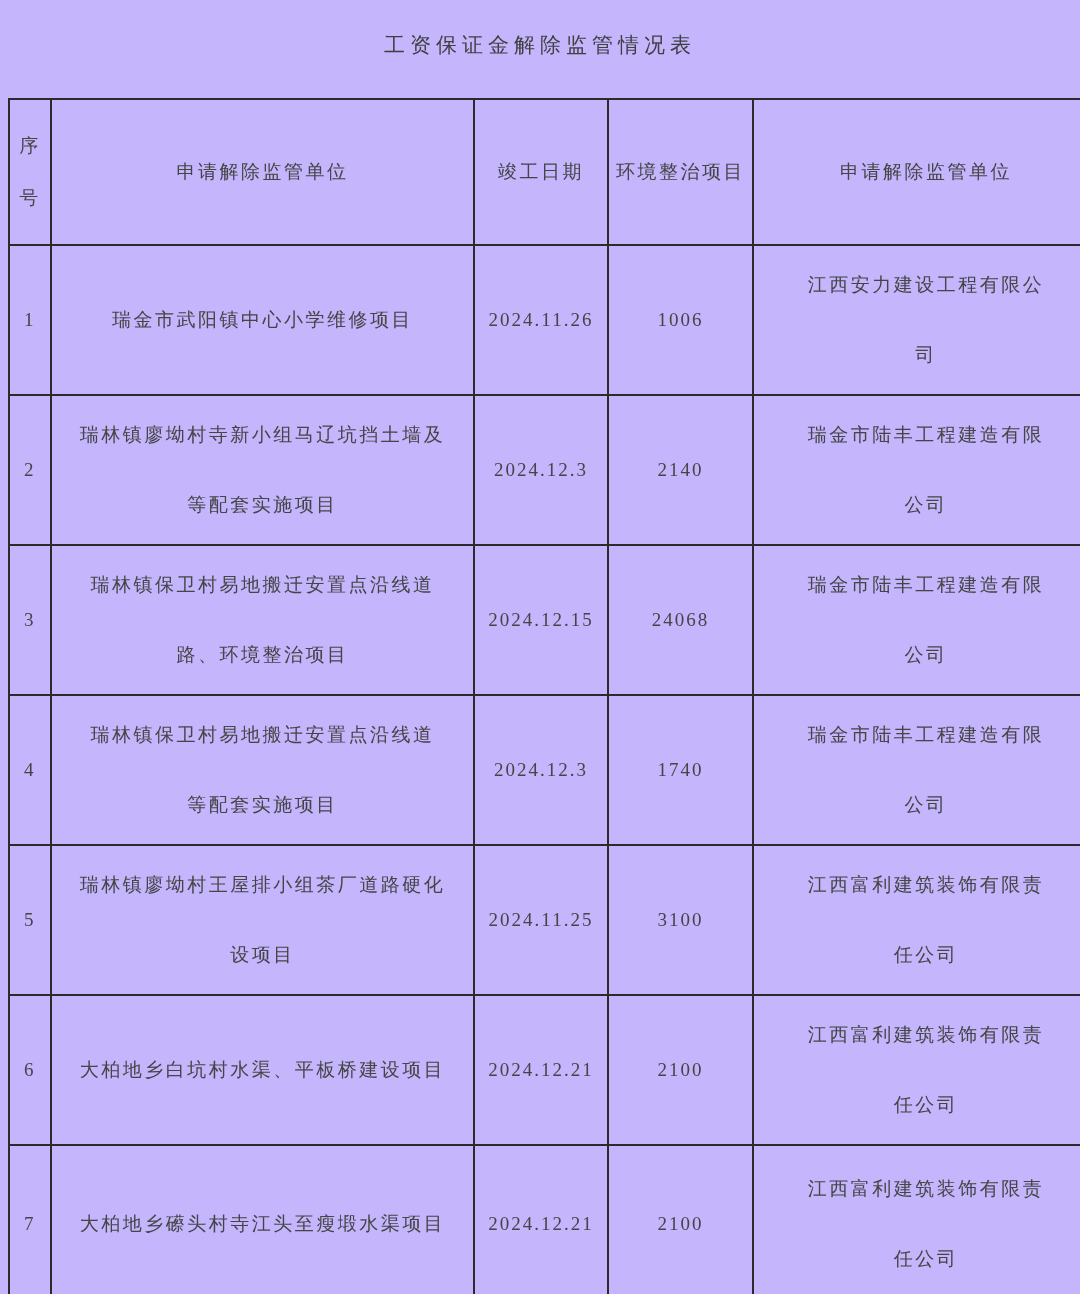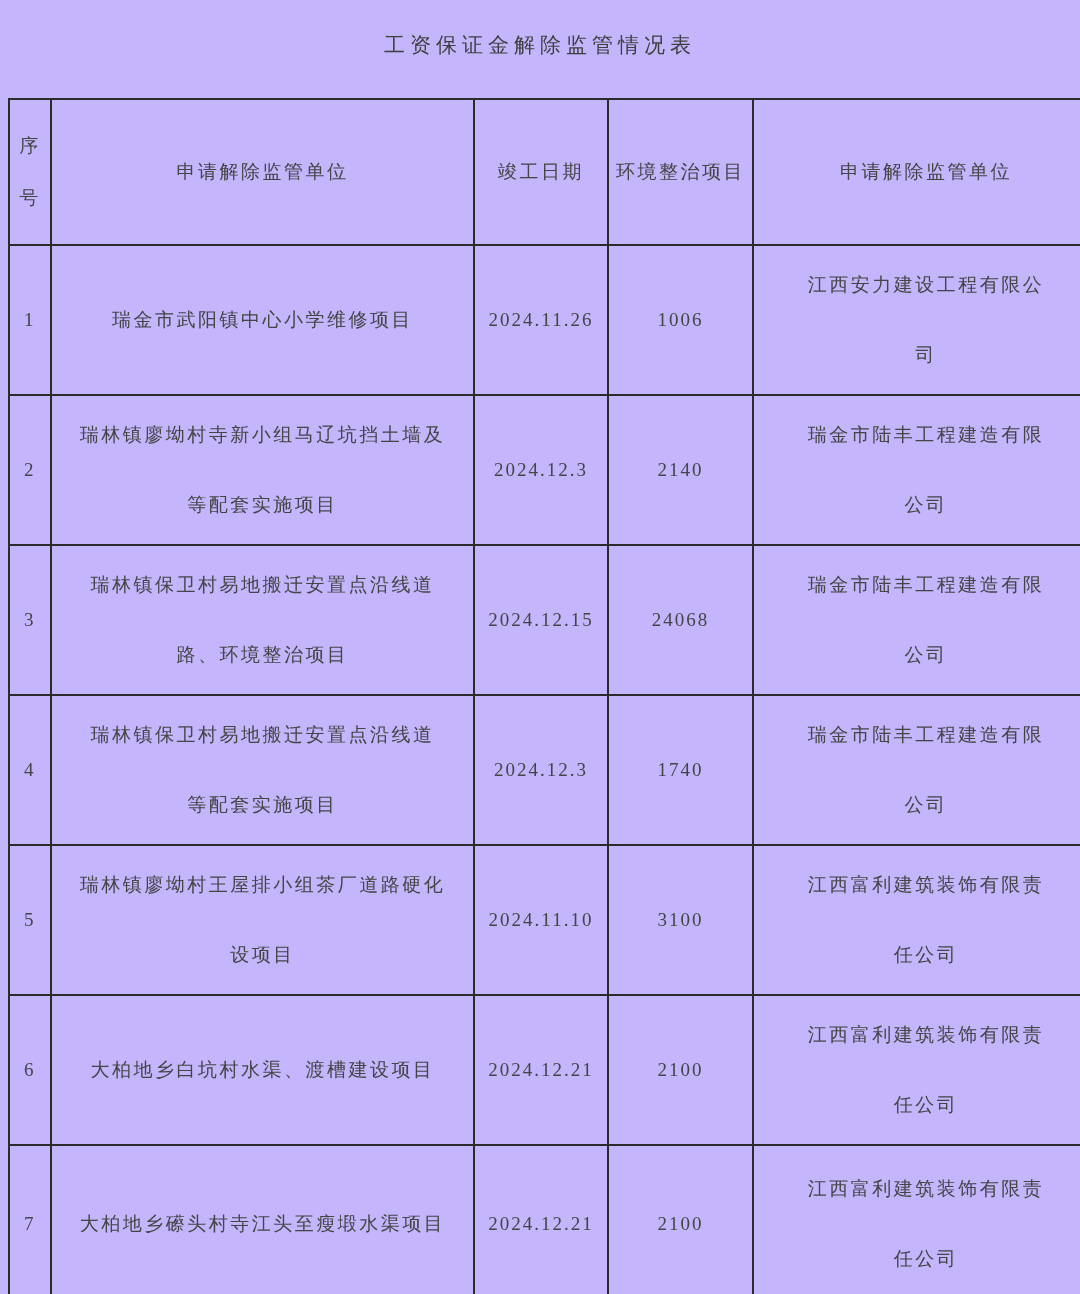--- a/index.html
+++ b/index.html
@@ -114,28 +114,28 @@
 等配套实施项目</td>
     <td class="cell-date">2024.12.3</td>
     <td class="cell-amount">1740</td>
     <td class="cell-unit">瑞金市陆丰工程建造有限
 公司</td>
   </tr>
         <tr>
     <td class="cell-no">5</td>
     <td class="cell-project">瑞林镇廖坳村王屋排小组茶厂道路硬化
 设项目</td>
-    <td class="cell-date">2024.11.10</td>
+    <td class="cell-date">2024.11.25</td>
     <td class="cell-amount">3100</td>
     <td class="cell-unit">江西富利建筑装饰有限责
 任公司</td>
   </tr>
         <tr>
     <td class="cell-no">6</td>
-    <td class="cell-project">大柏地乡白坑村水渠、渡槽建设项目</td>
+    <td class="cell-project">大柏地乡白坑村水渠、平板桥建设项目</td>
     <td class="cell-date">2024.12.21</td>
     <td class="cell-amount">2100</td>
     <td class="cell-unit">江西富利建筑装饰有限责
 任公司</td>
   </tr>
         <tr>
     <td class="cell-no">7</td>
     <td class="cell-project">大柏地乡礤头村寺江头至瘦塅水渠项目</td>
     <td class="cell-date">2024.12.21</td>
     <td class="cell-amount">2100</td>

